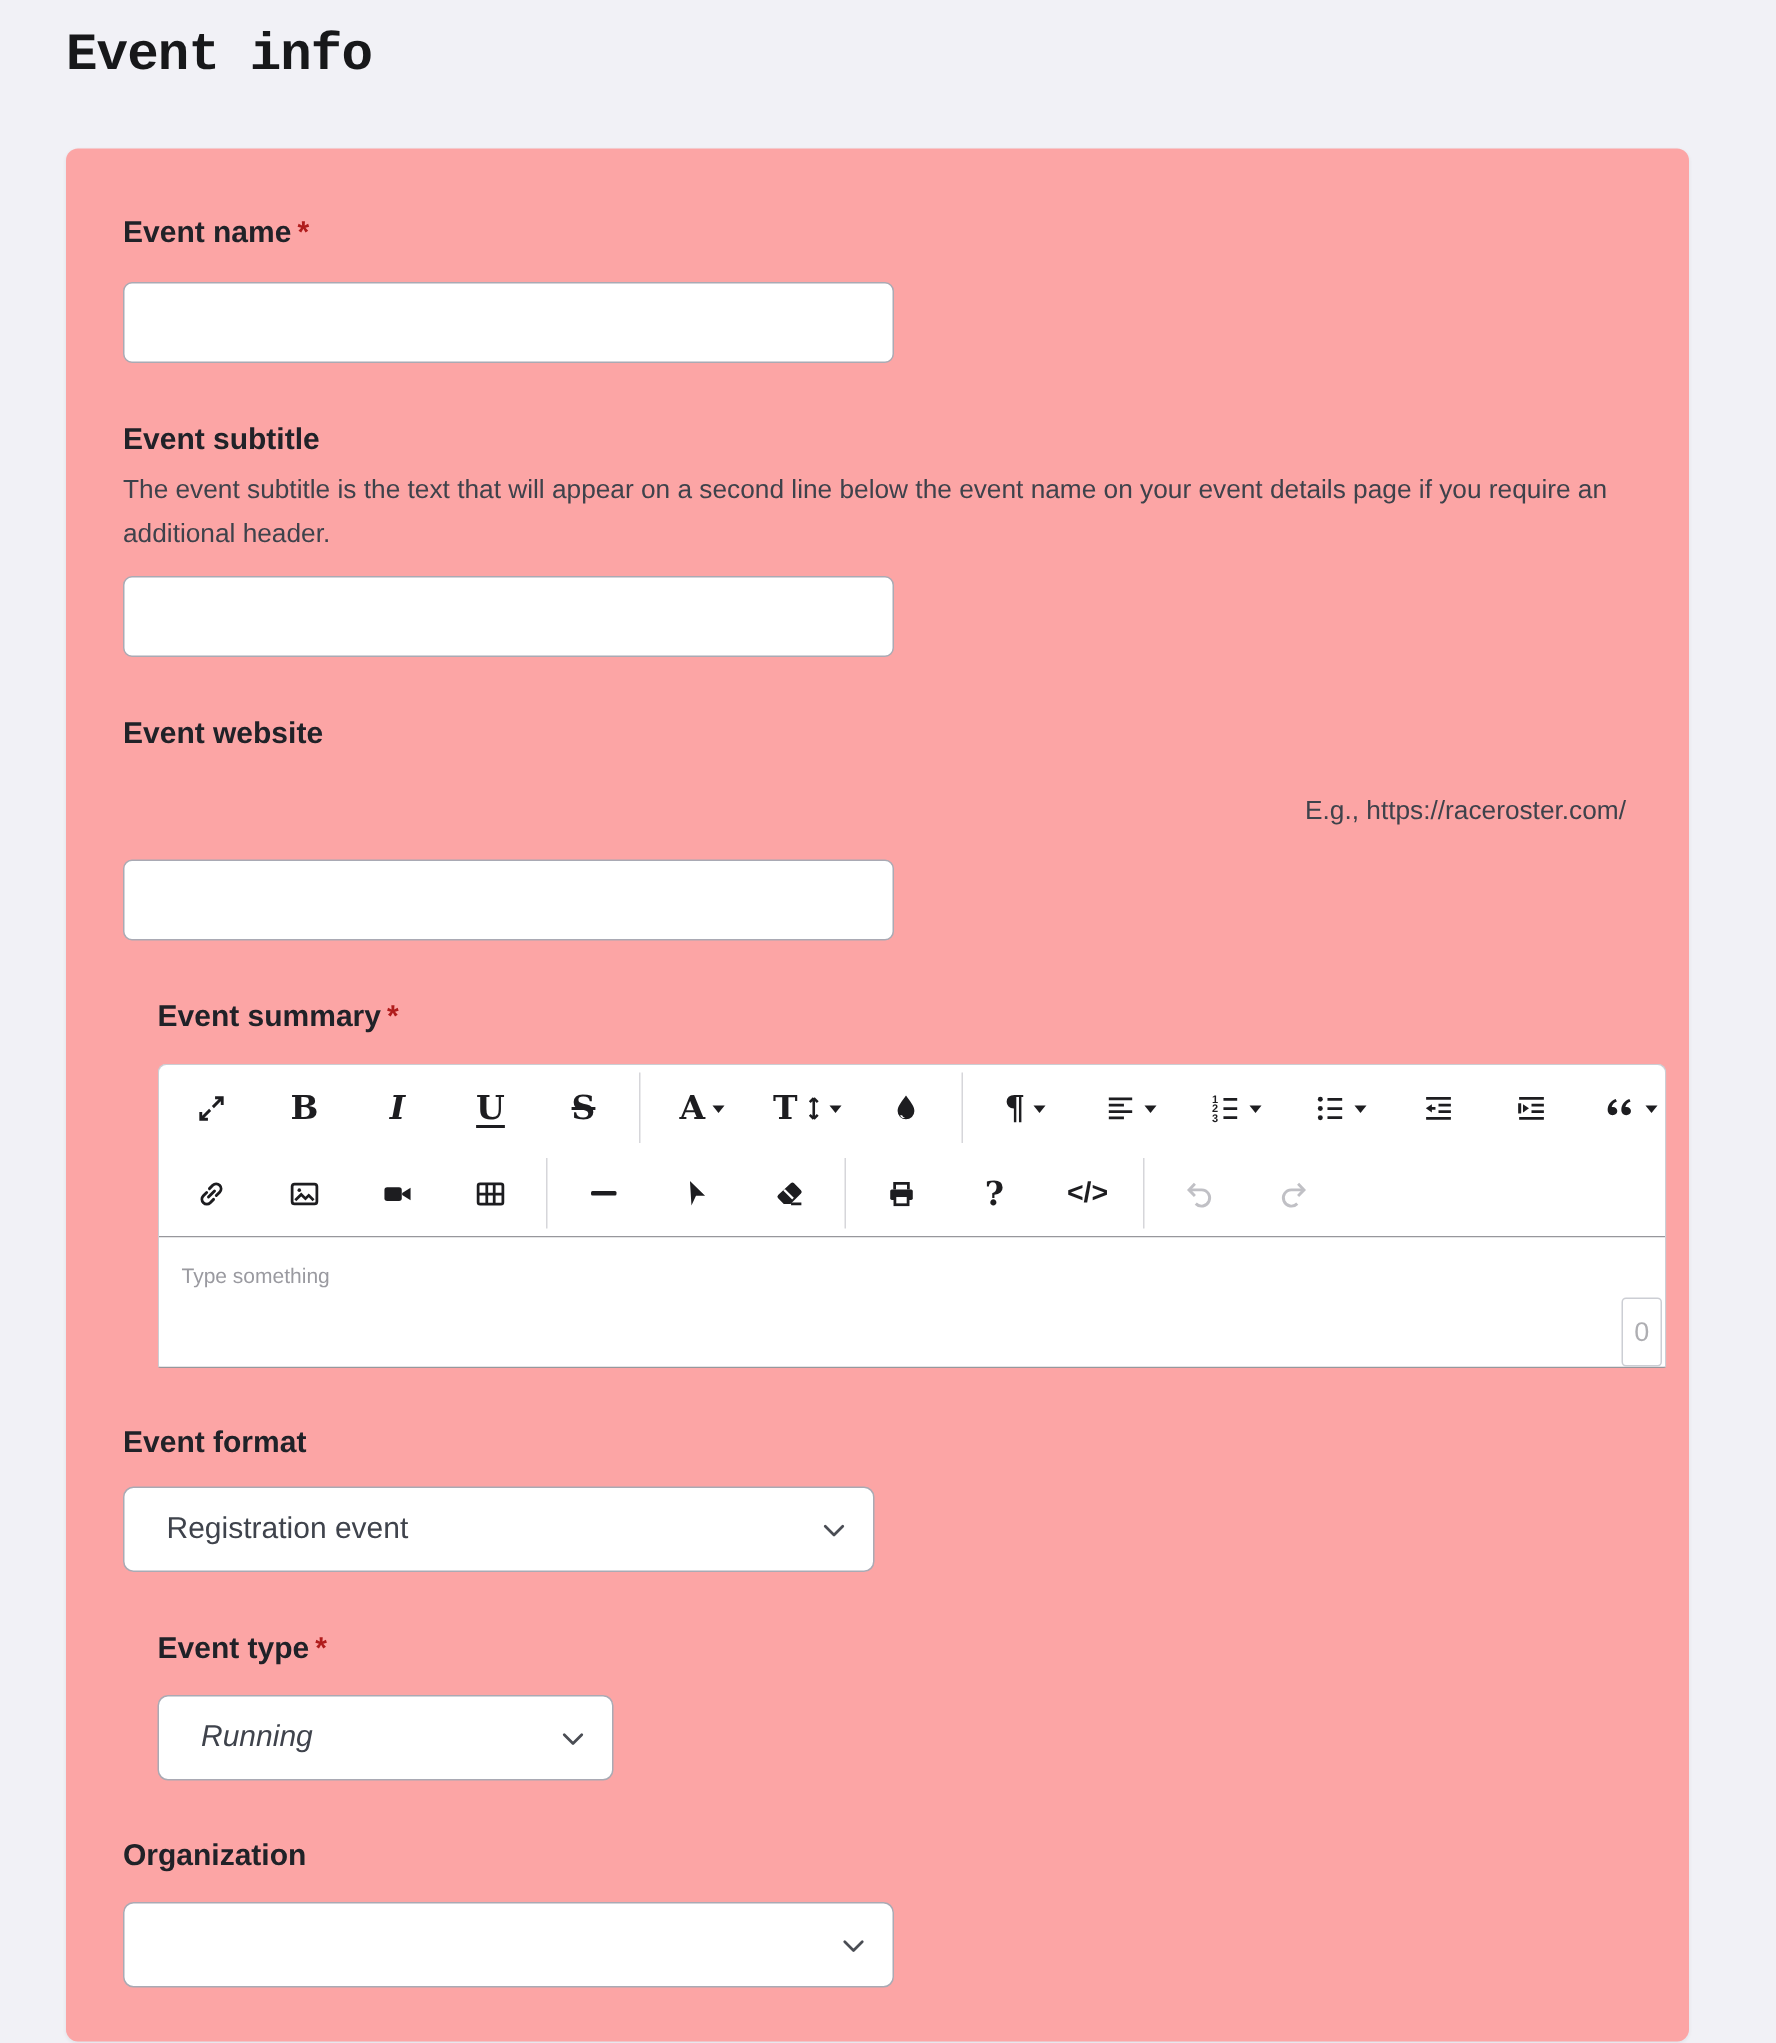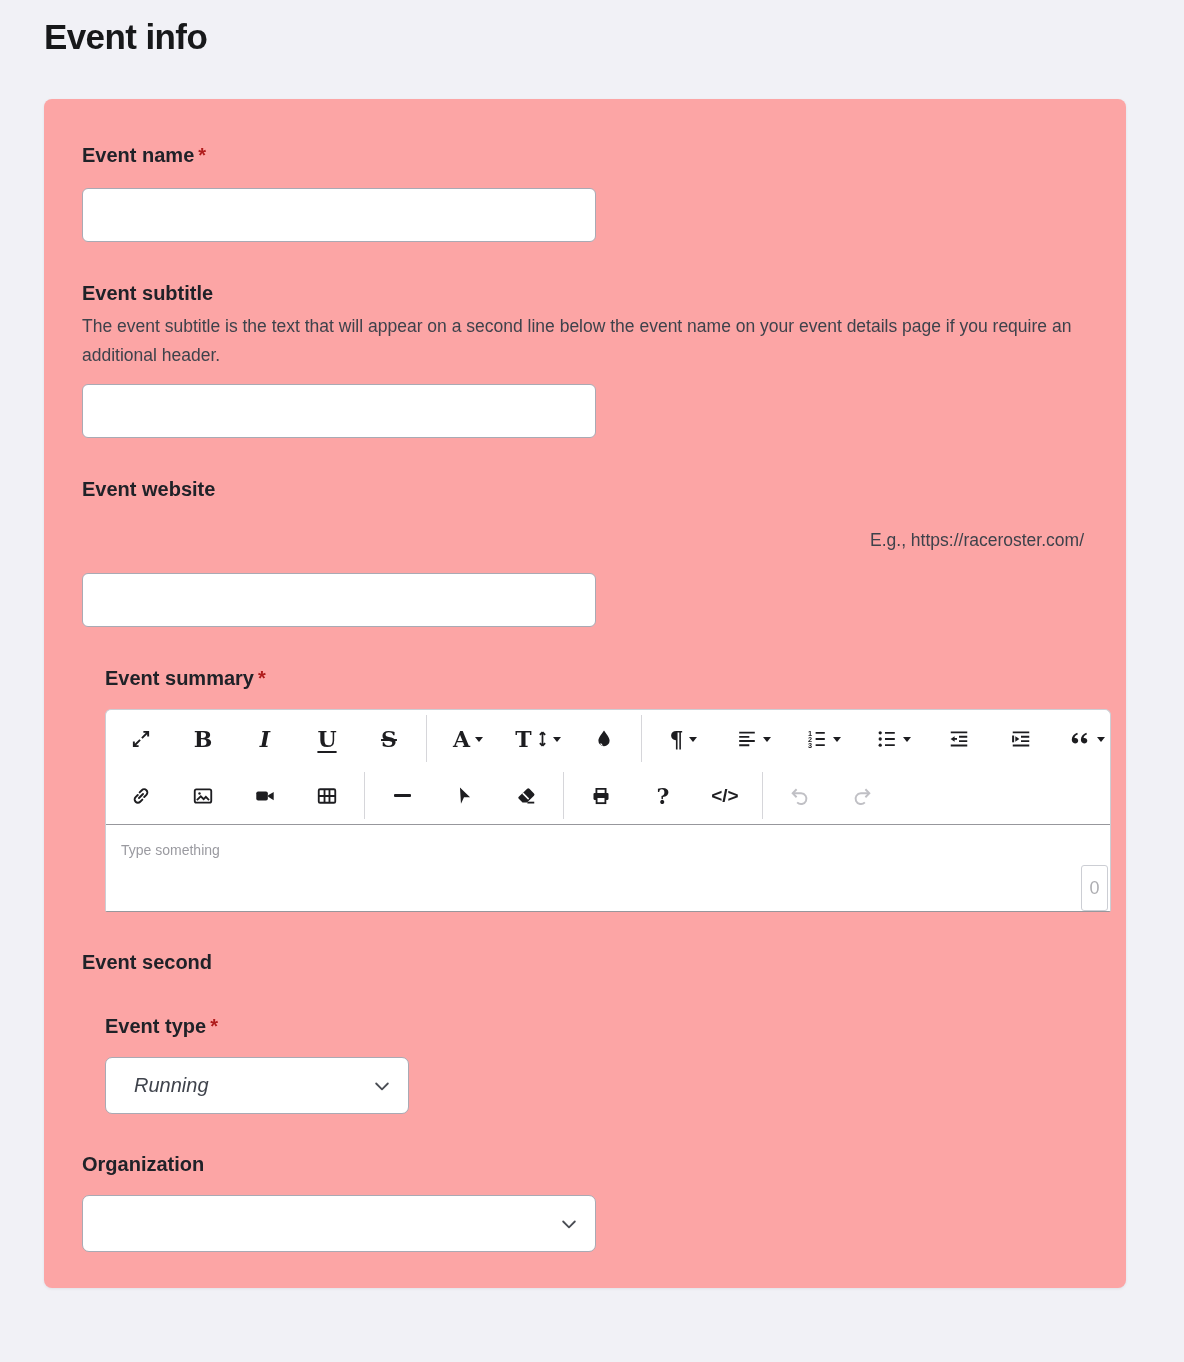--- a/index.html
+++ b/index.html
@@ -8,20 +8,21 @@
     width:1184px; height:1362px;
     background:#f1f1f6;
     font-family:"Liberation Sans", sans-serif;
     color:#24262c;
   }
   .page-title {
     margin:14px 0 0 44px;
     font-size:35px; line-height:46px;
     font-weight:800; letter-spacing:-0.6px;
     color:#17181a;
+    font-family:Liberation Mono, monospace;
   }
   .card {
     margin:39px 0 0 44px;
     width:1082px;
     background:#fca5a5;
     border-radius:8px;
     box-shadow:0 1px 3px rgba(20,20,45,0.07);
     padding:44px 38px 36px 38px;
   }
   .field { margin-bottom:39px; }
@@ -310,21 +311,27 @@
       </div>
 
       <div class="editor-content">
         <span class="editor-placeholder">Type something</span>
         <div class="char-counter">0</div>
       </div>
     </div>
   </div>
 
   <div class="field">
-    <div class="label-row"><span>Event second</span></div>
+    <div class="label-row"><span>Event format</span></div>
+    <div class="select w-format">
+      <span>Registration event</span>
+      <svg width="20" height="20" viewBox="0 0 24 24" fill="none" stroke="#4a4d54" stroke-width="2.2" stroke-linecap="round" stroke-linejoin="round">
+          <path d="M5 9l7 7 7-7"></path>
+        </svg>
+    </div>
   </div>
 
   <div class="field mb38">
     <div class="label-row"><span>Event type</span><span class="req">*</span></div>
     <div class="select w-type">
       <span>Running</span>
       <svg width="20" height="20" viewBox="0 0 24 24" fill="none" stroke="#4a4d54" stroke-width="2.2" stroke-linecap="round" stroke-linejoin="round">
           <path d="M5 9l7 7 7-7"></path>
         </svg>
     </div>

